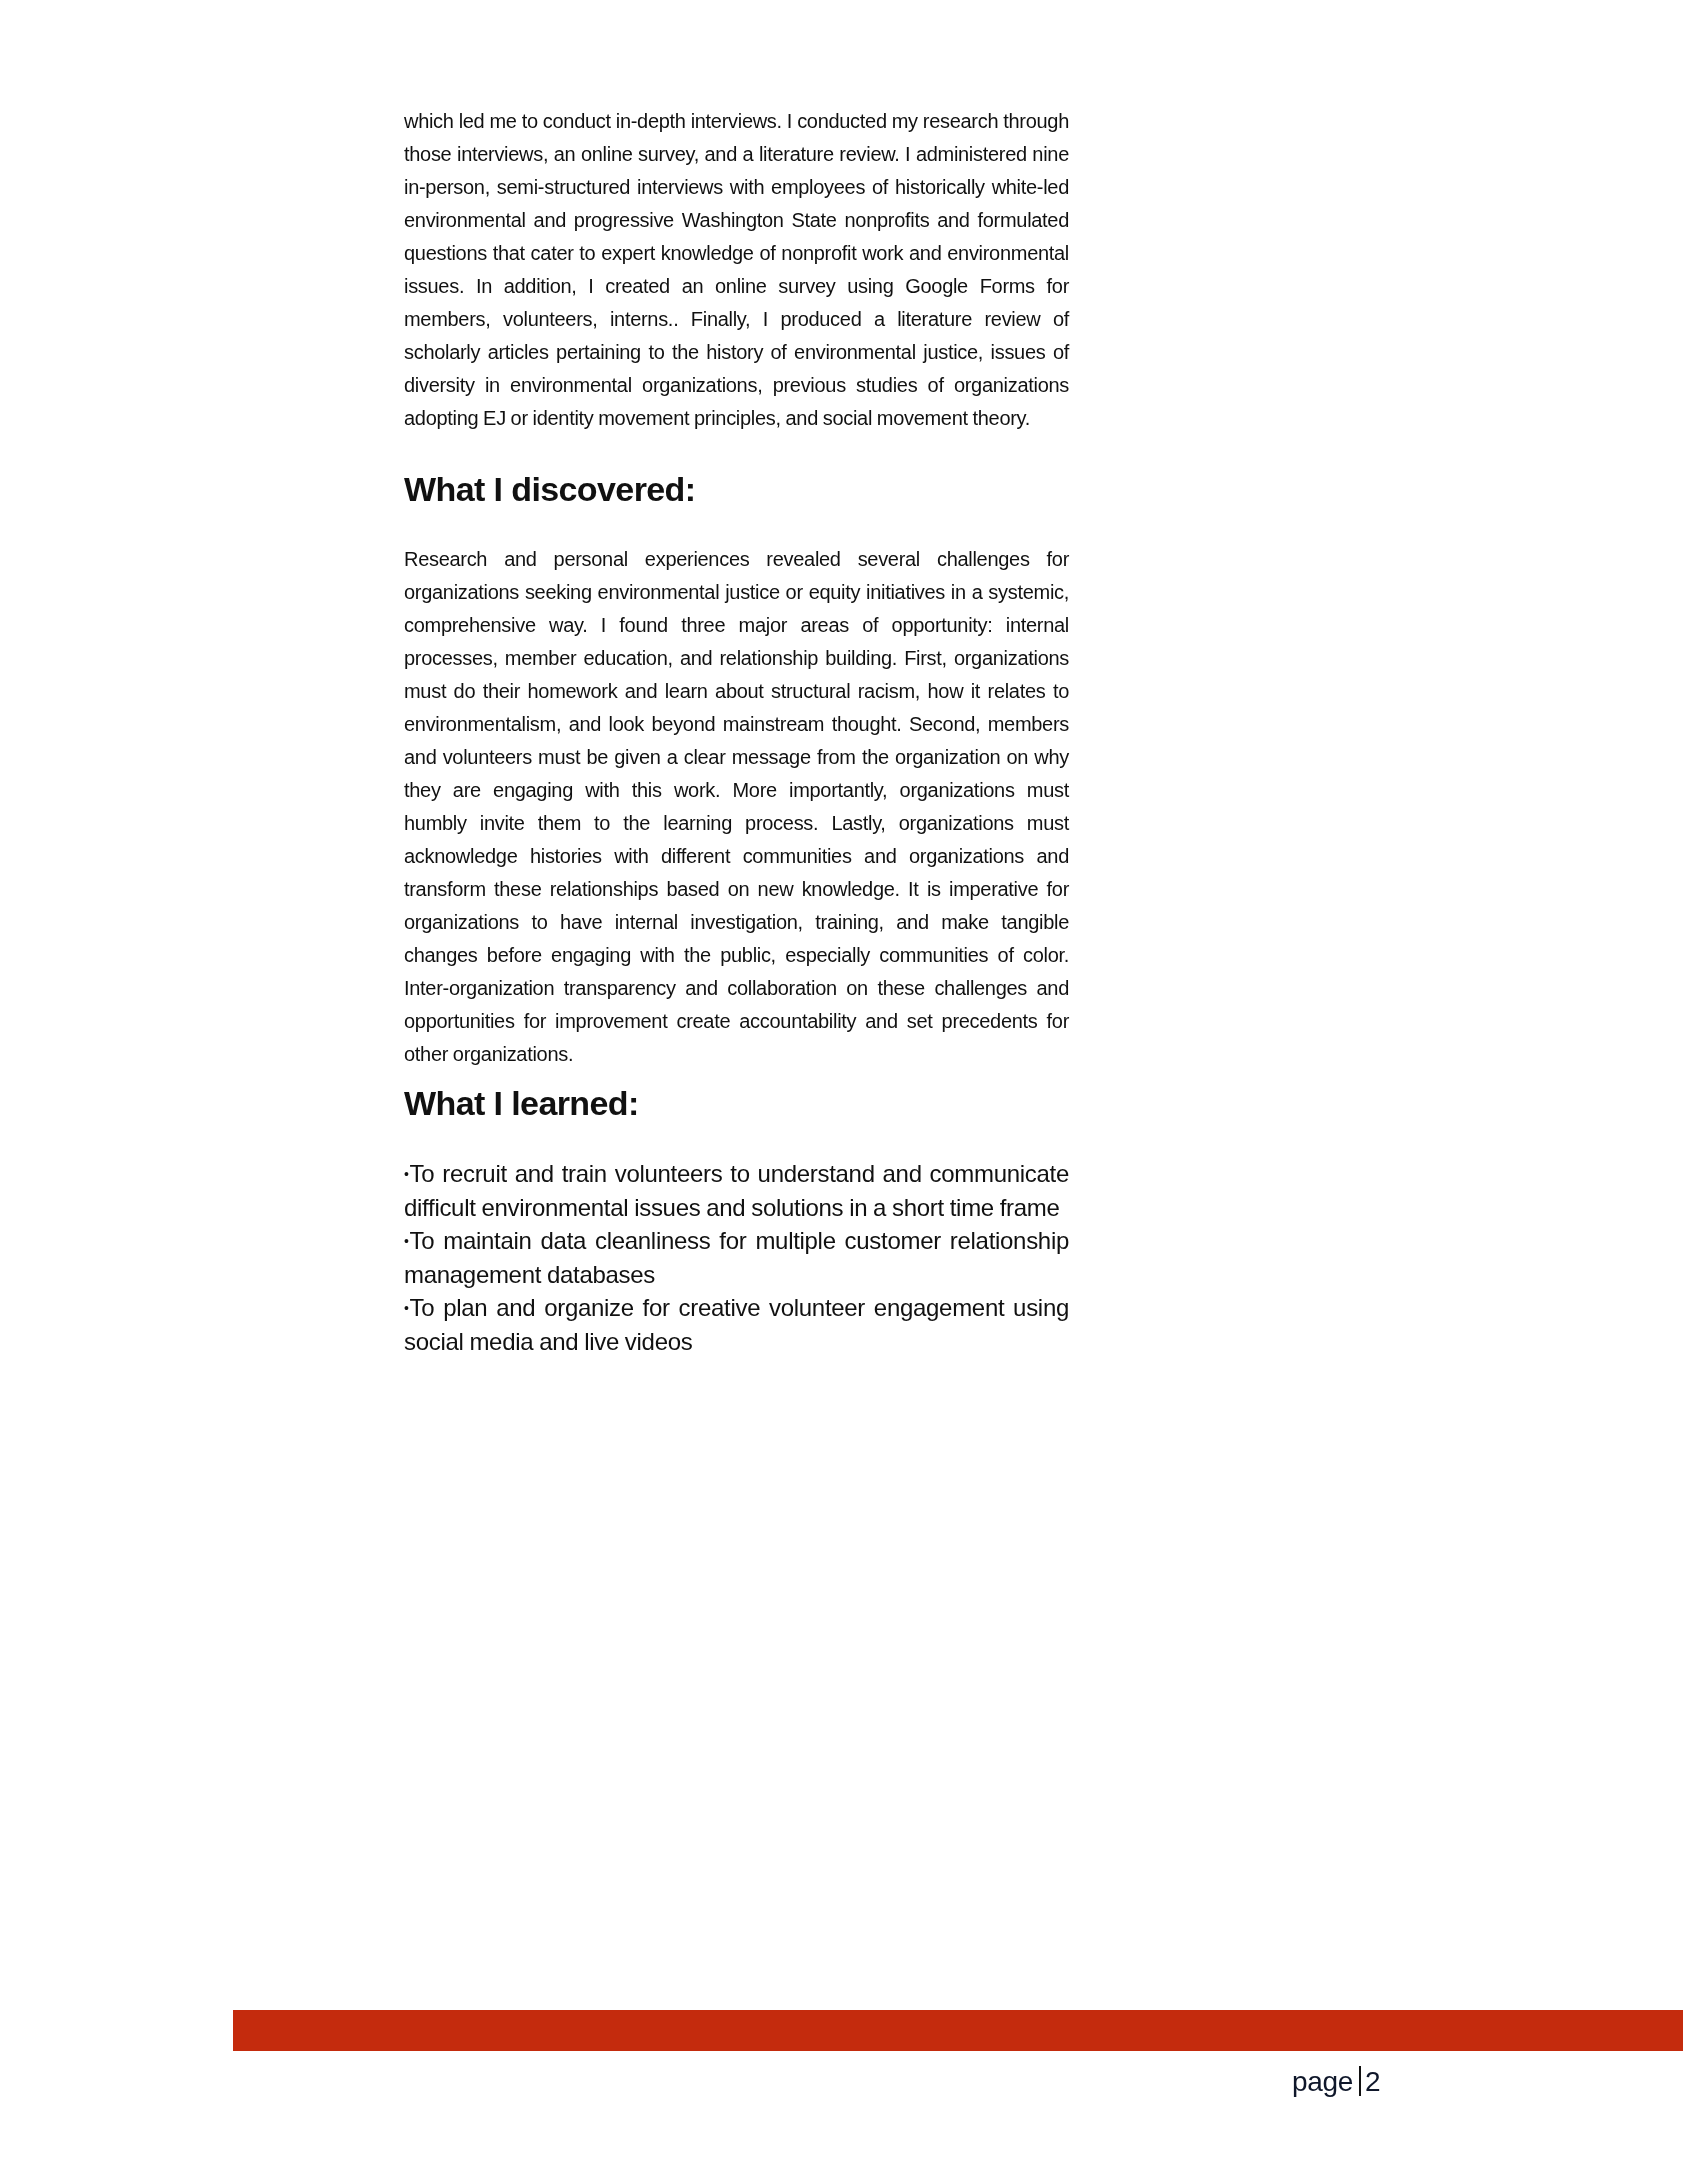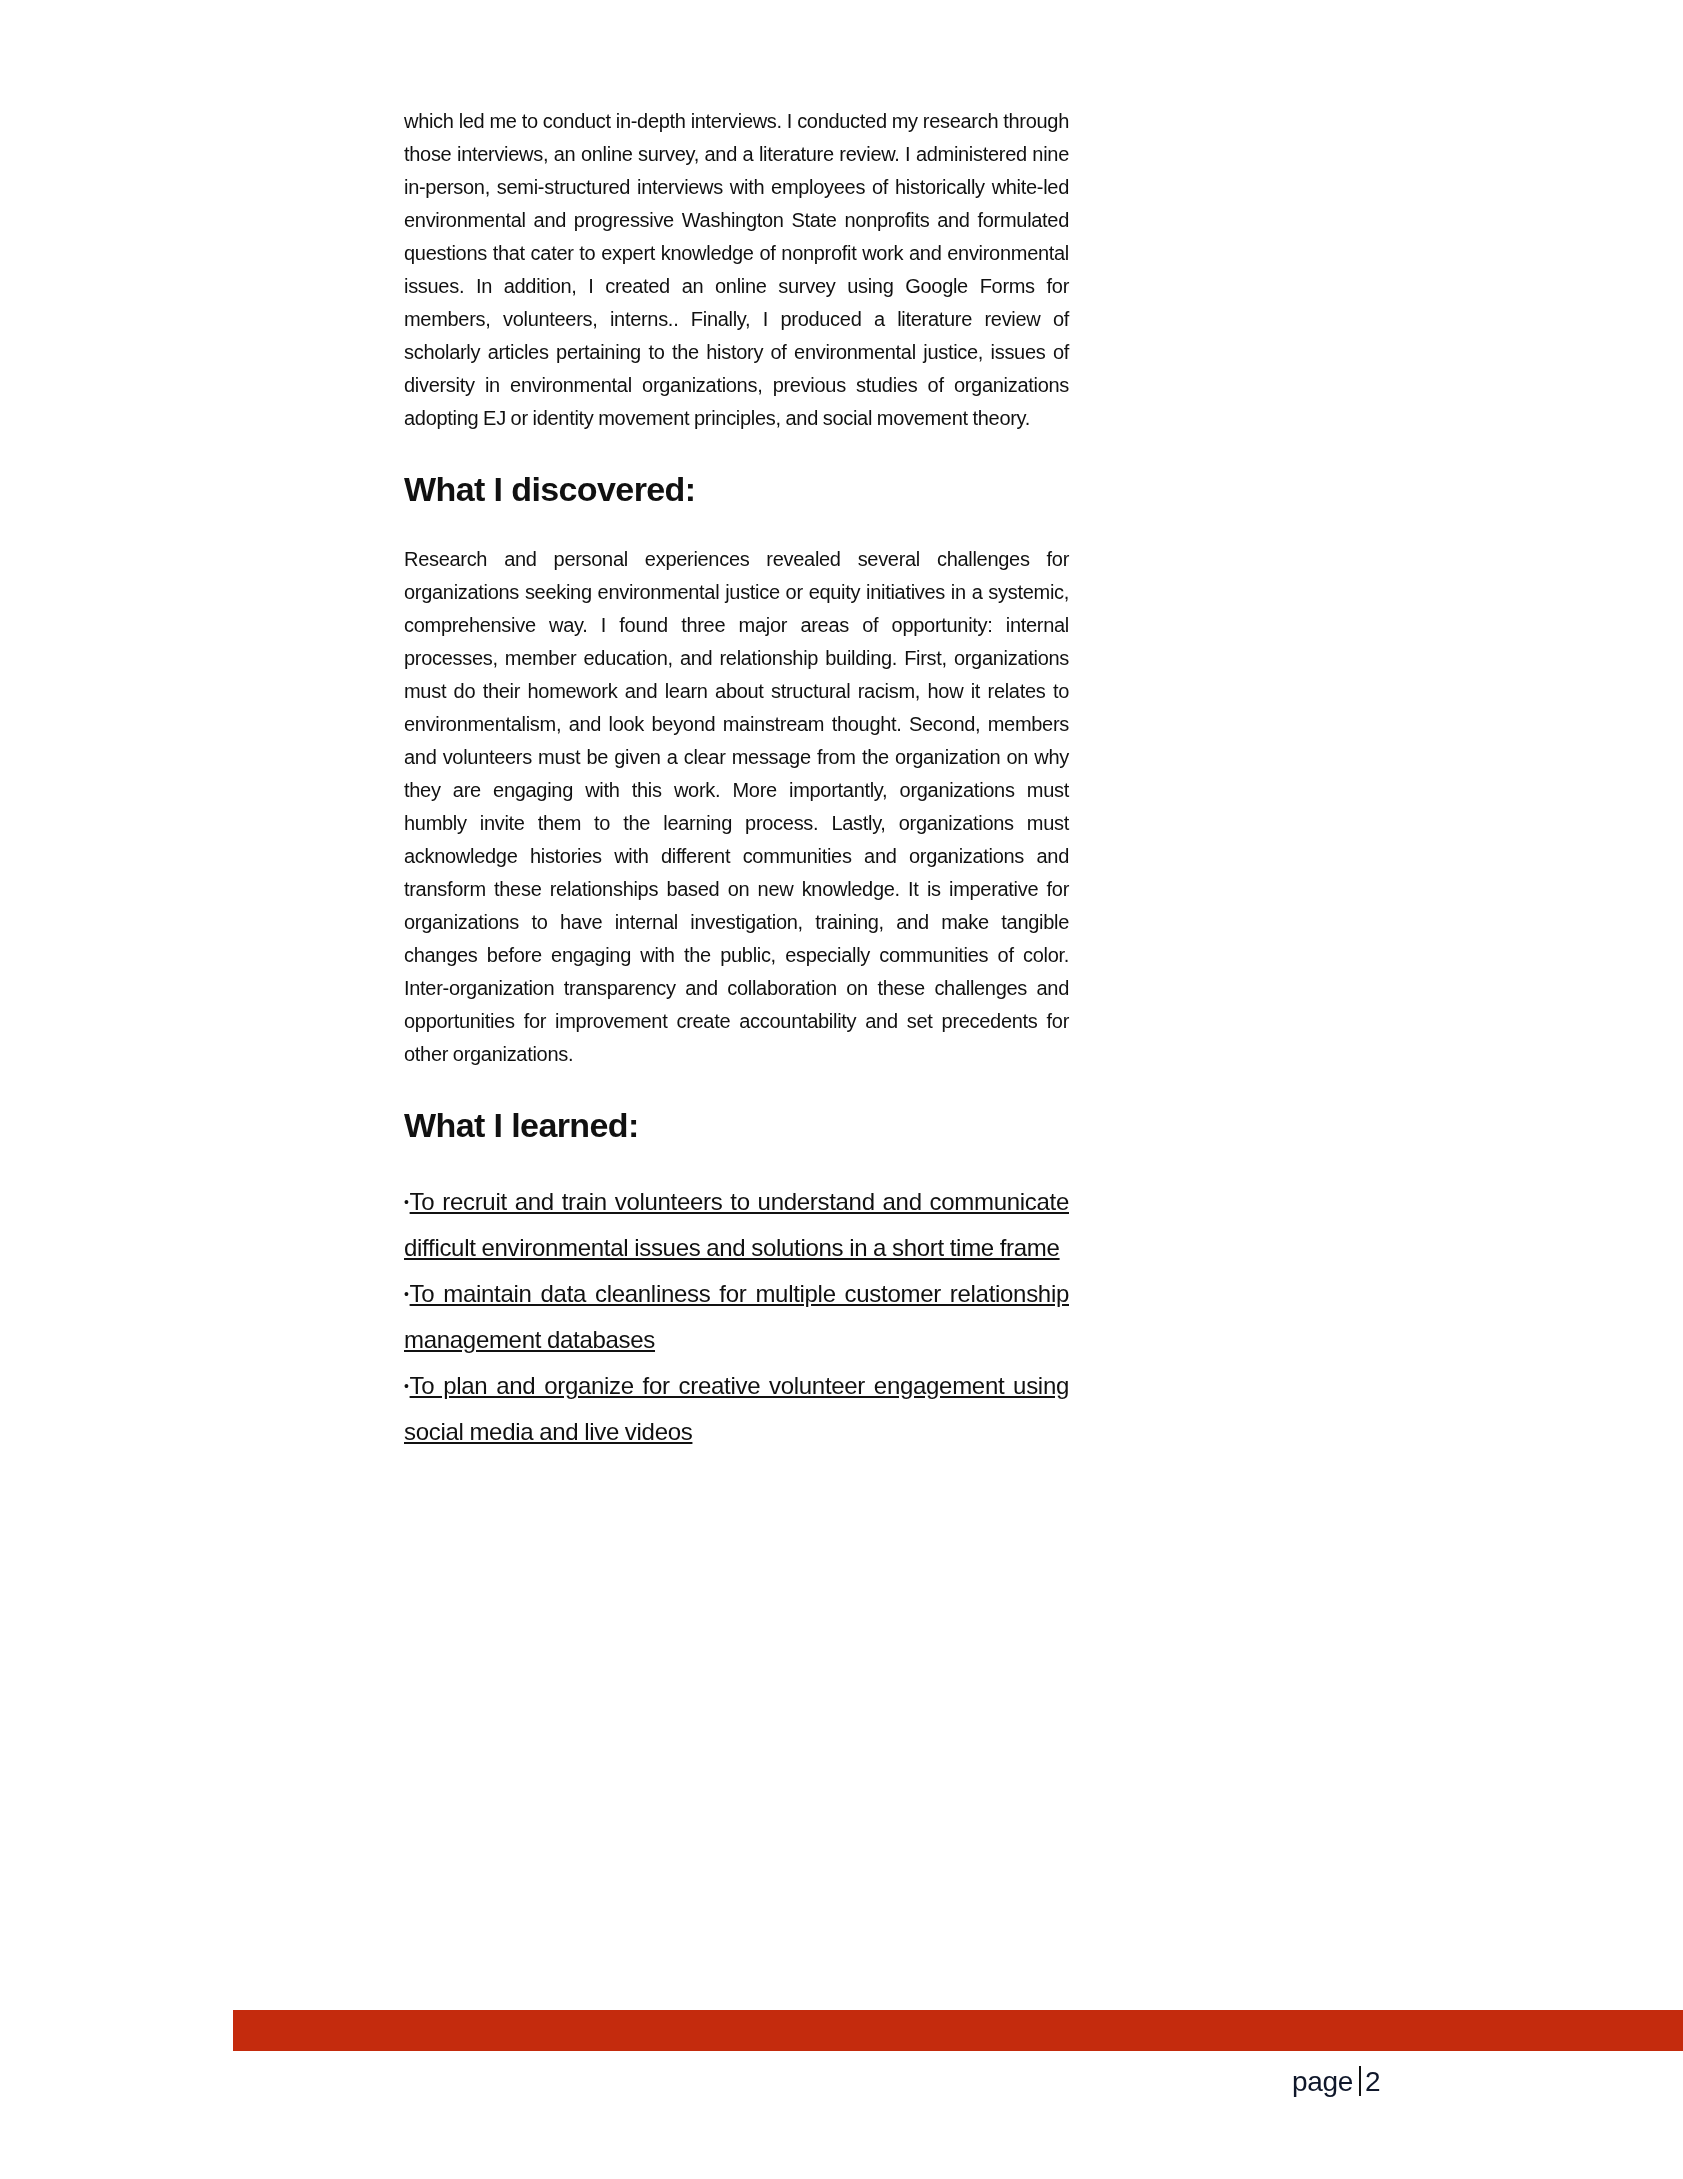--- a/index.html
+++ b/index.html
@@ -31,34 +31,33 @@
       hyphens: manual;
     }
     .heading {
       margin: 0;
       font-size: 34px;
       font-weight: bold;
       line-height: 33px;
       letter-spacing: -0.6px;
     }
     .h-discovered { margin-top: 38px; }
-    .h-learned { margin-top: 38px; }
+    .h-learned { margin-top: 16px; }
     .after-heading { margin-top: 37px; }
     .bullets {
       list-style: none;
       margin: 37px 0 0 0;
       padding: 0;
     }
     .bullets li {
       font-size: 24px;
-      line-height: 46px;
+      line-height: 33px;
       text-align: justify;
       letter-spacing: -0.3px;
       word-spacing: -0.5px;
-      text-decoration: underline;
     }
     .bullet-glyph {
       display: inline-block;
       font-size: 14px;
       vertical-align: 3px;
       margin-right: 1px;
     }
     .footer-bar {
       position: absolute;
       left: 233px;

